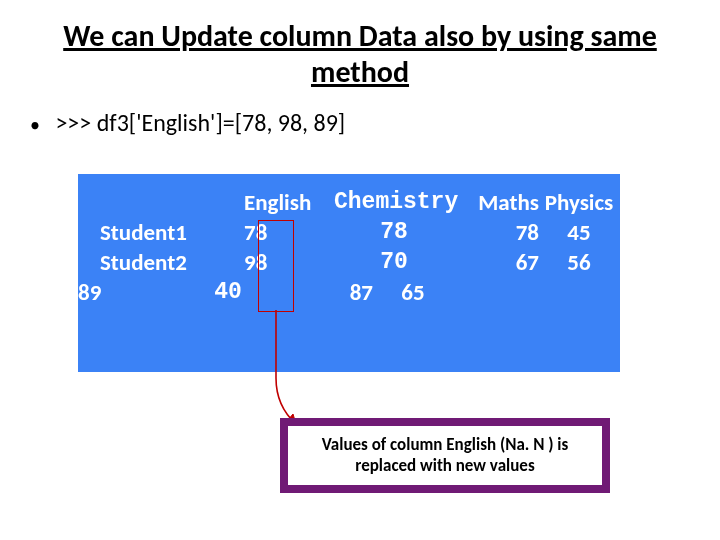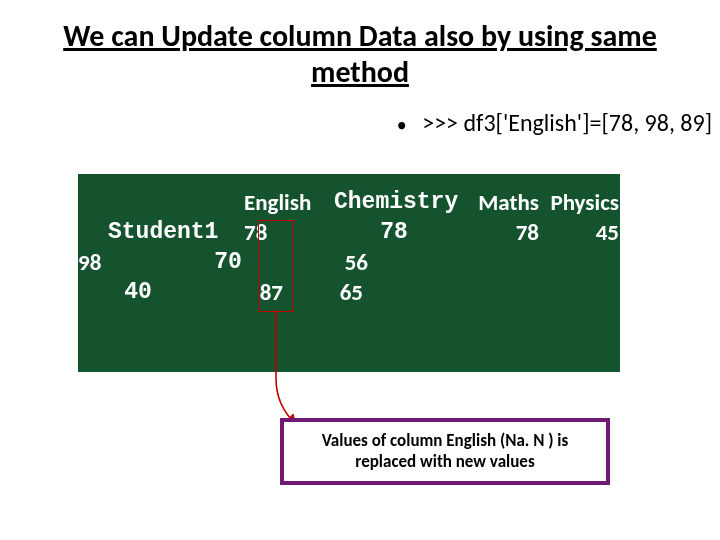--- a/index.html
+++ b/index.html
@@ -16,50 +16,49 @@
   .title {
     text-align: center;
     font-size: 30px;
     font-weight: bold;
     text-decoration: underline;
     padding: 18px 60px 10px 60px;
     line-height: 1.2;
   }
   .bullet-line {
     font-size: 24px;
-    padding: 8px 8px 14px 30px;
-    text-align: right;
+    padding: 8px 0 14px 30px;
   }
   .bullet-line .dot {
     display: inline-block;
     vertical-align: middle;
     margin-right: 10px;
     font-size: 20px;
   }
   .data-box {
     position: absolute;
     left: 78px;
     top: 174px;
     width: 542px;
     height: 198px;
-    background: #14532d;
+    background: #3b82f6;
     color: #fff;
     font-size: 23px;
     font-weight: bold;
     padding: 14px 0 0 0;
   }
   .row {
     display: flex;
     line-height: 1.3;
   }
-  .col-idx { width: 166px; padding-left: 30px; font-family: Liberation Mono, monospace; }
+  .col-idx { width: 166px; padding-left: 22px; }
   .col-eng { width: 90px; text-align: left; }
   .col-chem { width: 120px; text-align: center; font-family: Liberation Mono, monospace; }
   .col-math { width: 85px; text-align: right; }
-  .col-phys { width: 80px; text-align: right; }
+  .col-phys { width: 80px; text-align: center; }
   .hdr .col-idx { }
   .hdr .col-eng { padding-left: 0; }
   .eng-col-marker {
     position: absolute;
     left: 258px;
     top: 220px;
     width: 36px;
     height: 92px;
     border: 1.5px solid #c00000;
     background: transparent;
@@ -72,21 +71,21 @@
     width: 36px;
     height: 128px;
     pointer-events: none;
   }
   .callout {
     position: absolute;
     left: 280px;
     top: 418px;
     width: 330px;
     background: #fff;
-    border: 4px solid #701a75;
+    border: 8px solid #701a75;
     padding: 8px 10px;
     font-size: 17px;
     font-weight: bold;
     text-align: center;
     line-height: 1.25;
   }
 </style>
 </head>
 <body>
 
@@ -106,25 +105,28 @@
     <div class="col-phys">Physics</div>
   </div>
   <div class="row">
     <div class="col-idx">Student1</div>
     <div class="col-eng">78</div>
     <div class="col-chem">78</div>
     <div class="col-math">78</div>
     <div class="col-phys">45</div>
   </div>
   <div class="row">
+    <div class="col-idx">Student2</div>
     <div class="col-eng">98</div>
     <div class="col-chem">70</div>
+    <div class="col-math">67</div>
     <div class="col-phys">56</div>
   </div>
   <div class="row">
+    <div class="col-eng">89</div>
     <div class="col-chem">40</div>
     <div class="col-math">87</div>
     <div class="col-phys">65</div>
   </div>
 </div>
 
 <div class="eng-col-marker"></div>
 
 <svg class="arrow-svg" viewBox="0 0 36 128">
   <path d="M 10 4 L 10 72 Q 10 100 30 118" stroke="#c00000" stroke-width="1.6" fill="none"></path>

